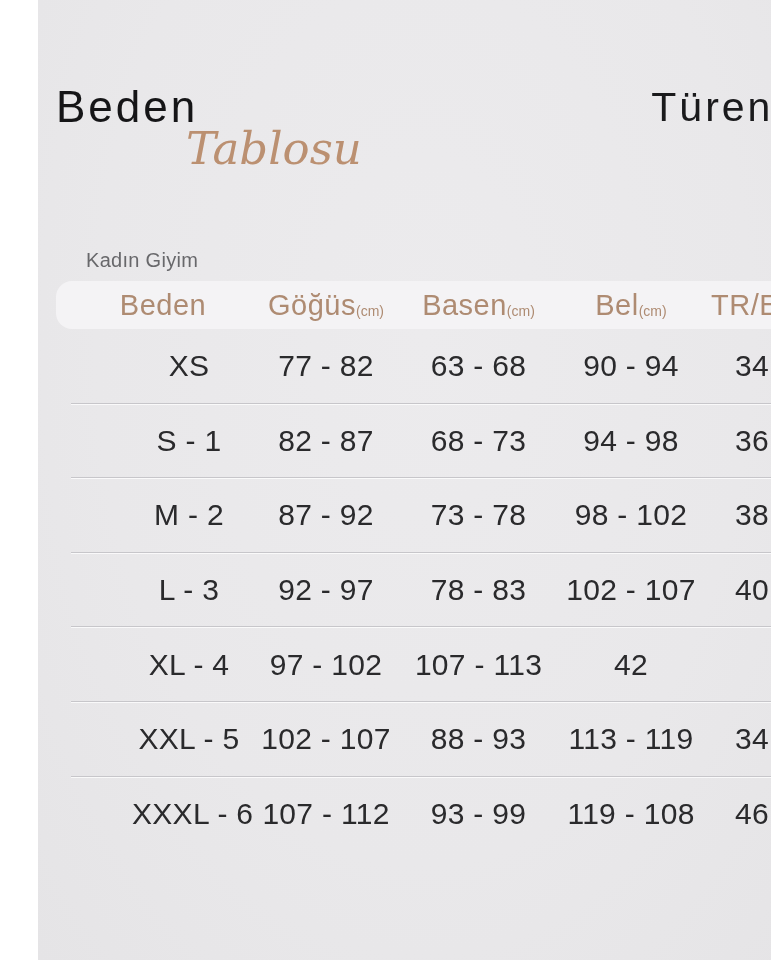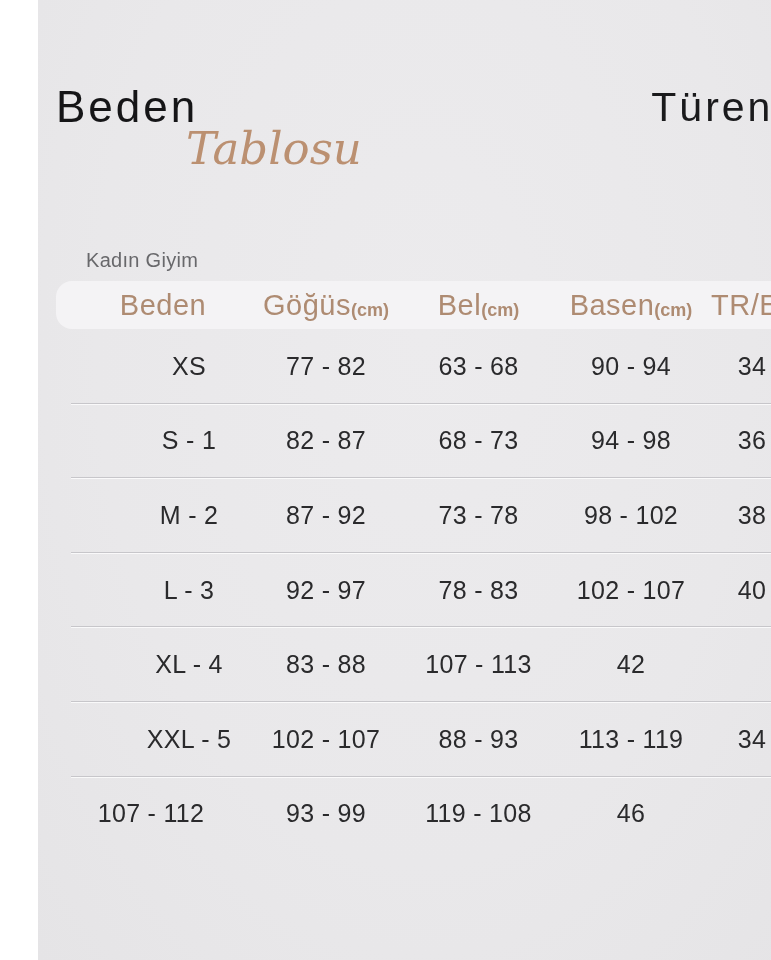--- a/index.html
+++ b/index.html
@@ -84,41 +84,41 @@
   .band .hcell {
     text-align: center;
     font-size: 29px;
     font-weight: 500;
     color: #ae8b72;
     letter-spacing: 0.5px;
     white-space: nowrap;
   }
   .band .hcell.c1 { padding-left: 24px; }
   .band .unit {
-    font-size: 18px;
-    font-weight: 700;
+    font-size: 14px;
+    font-weight: 400;
     letter-spacing: 0;
     position: relative;
     top: 1px;
   }
 
   .rows {
     position: absolute;
     left: 18px;
     top: 329px;
     width: 737px;
   }
   .row {
     position: relative;
     height: 74.6px;
     align-items: center;
   }
   .row .cell {
     text-align: center;
-    font-size: 25px;
+    font-size: 30px;
     font-weight: 400;
     color: #2a2a2c;
     letter-spacing: 0.3px;
     white-space: nowrap;
   }
   .row .cell.c1 { padding-left: 76px; }
   .row:not(:last-child)::after {
     content: "";
     position: absolute;
     left: 15px;
@@ -144,25 +144,25 @@
 
   <div class="section-label">Kadın Giyim</div>
 
   <div class="band grid">
     <div class="hcell c1">
       <span>Beden</span><span class="unit"></span>
     </div>
     <div class="hcell c2">
       <span>Göğüs</span><span class="unit">(cm)</span>
     </div>
+    <div class="hcell c4">
+      <span>Basen</span><span class="unit">(cm)</span>
+    </div>
     <div class="hcell c3">
       <span>Bel</span><span class="unit">(cm)</span>
-    </div>
-    <div class="hcell c4">
-      <span>Basen</span><span class="unit">(cm)</span>
     </div>
     <div class="hcell c5">
       <span>TR/EU</span><span class="unit"></span>
     </div>
   </div>
 
   <div class="rows" id="rows">
       <div class="row grid">
         <div class="cell c1">XS</div>
         <div class="cell c2">77 - 82</div>
@@ -186,32 +186,33 @@
       </div>
       <div class="row grid">
         <div class="cell c1">L - 3</div>
         <div class="cell c2">92 - 97</div>
         <div class="cell c3">78 - 83</div>
         <div class="cell c4">102 - 107</div>
         <div class="cell c5">40</div>
       </div>
       <div class="row grid">
         <div class="cell c1">XL - 4</div>
-        <div class="cell c3">83 - 88</div>
+        <div class="cell c2">97 - 102</div>
         <div class="cell c4">107 - 113</div>
         <div class="cell c5">42</div>
       </div>
       <div class="row grid">
         <div class="cell c1">XXL - 5</div>
         <div class="cell c2">102 - 107</div>
         <div class="cell c3">88 - 93</div>
         <div class="cell c4">113 - 119</div>
         <div class="cell c5">34</div>
       </div>
       <div class="row grid">
+        <div class="cell c1">XXXL - 6</div>
         <div class="cell c2">107 - 112</div>
         <div class="cell c3">93 - 99</div>
         <div class="cell c4">119 - 108</div>
         <div class="cell c5">46</div>
       </div>
     </div>
 
 </div>
 
 </body></html>

